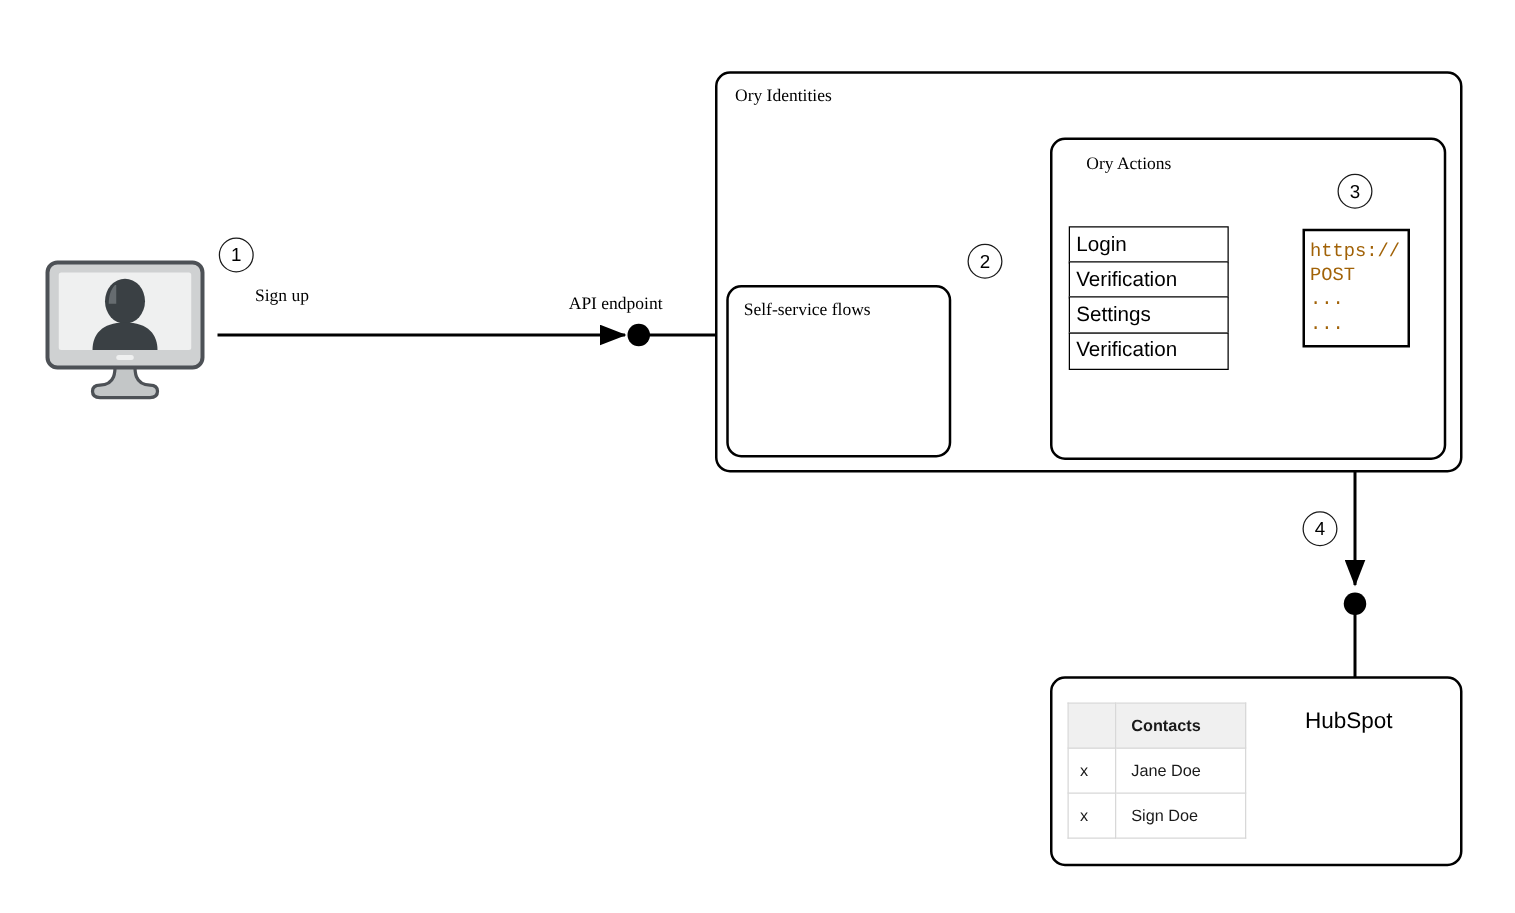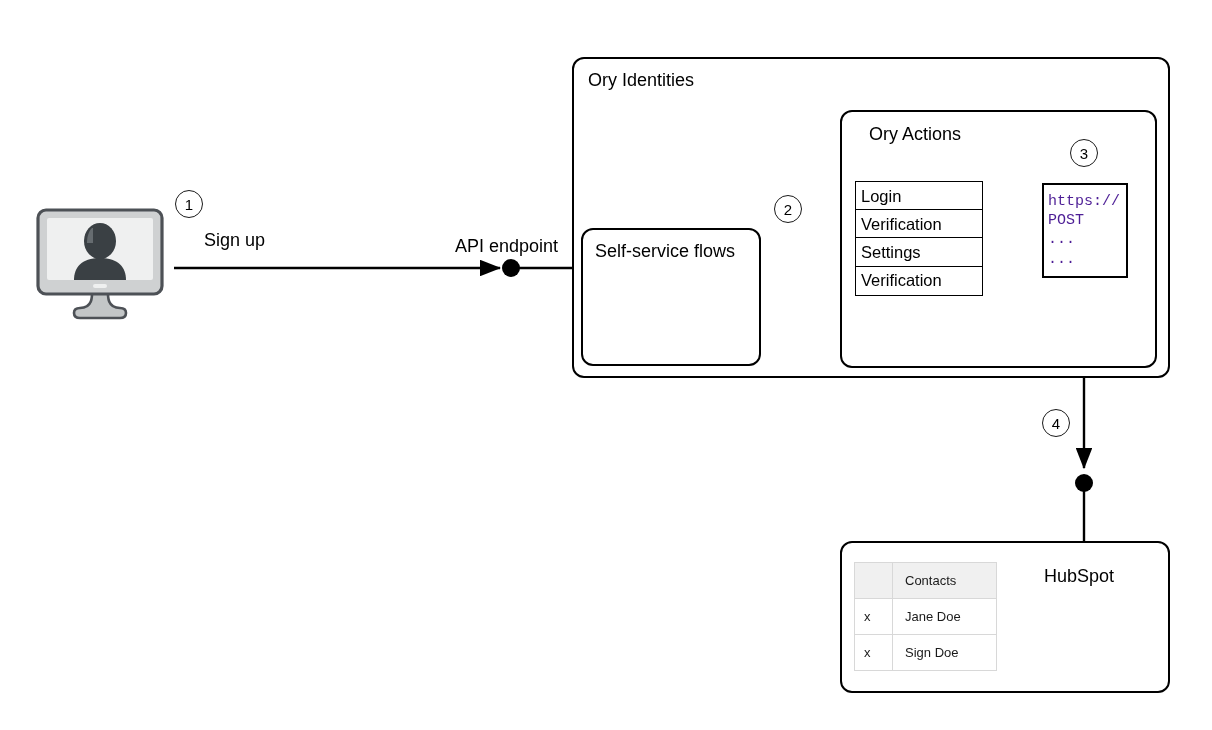--- a/index.html
+++ b/index.html
@@ -24,25 +24,25 @@
     pointer-events: none;
   }
 
   
   .lbl {
     position: absolute;
     color: #000000;
     white-space: nowrap;
     line-height: 1;
   }
-  .lbl-17 { font-size: 18px; }
+  .lbl-17 { font-size: 14px; font-family: Liberation Serif, serif; }
   .mono {
     font-family: "Liberation Mono", monospace;
     font-size: 15px;
-    color: #4c1d95;
+    color: #a16207;
     white-space: pre;
     line-height: 1.28;
   }
 
   
   .rbox {
     position: absolute;
     border: 2.2px solid #000000;
     border-radius: 12px;
     background: #ffffff;
@@ -105,21 +105,21 @@
     font-size: 13px;
     color: #1a1a1a;
     background: #ffffff;
   }
   .hs-table td, .hs-table th {
     border: 1px solid #d8d8d8;
     box-sizing: border-box;
     text-align: left;
     font-weight: normal;
   }
-  .hs-table th { background: #f0f0f0; font-weight: normal; }
+  .hs-table th { background: #f0f0f0; font-weight: bold; }
   .hs-c0 { width: 38px; height: 36px; padding-left: 9px; }
   .hs-c1 { width: 104px; height: 36px; padding-left: 12px; }
 </style>
 </head>
 <body>
 
 <div id="canvas">
 
   <svg class="svg-layer" viewBox="0 0 1212 730">
     <defs>

